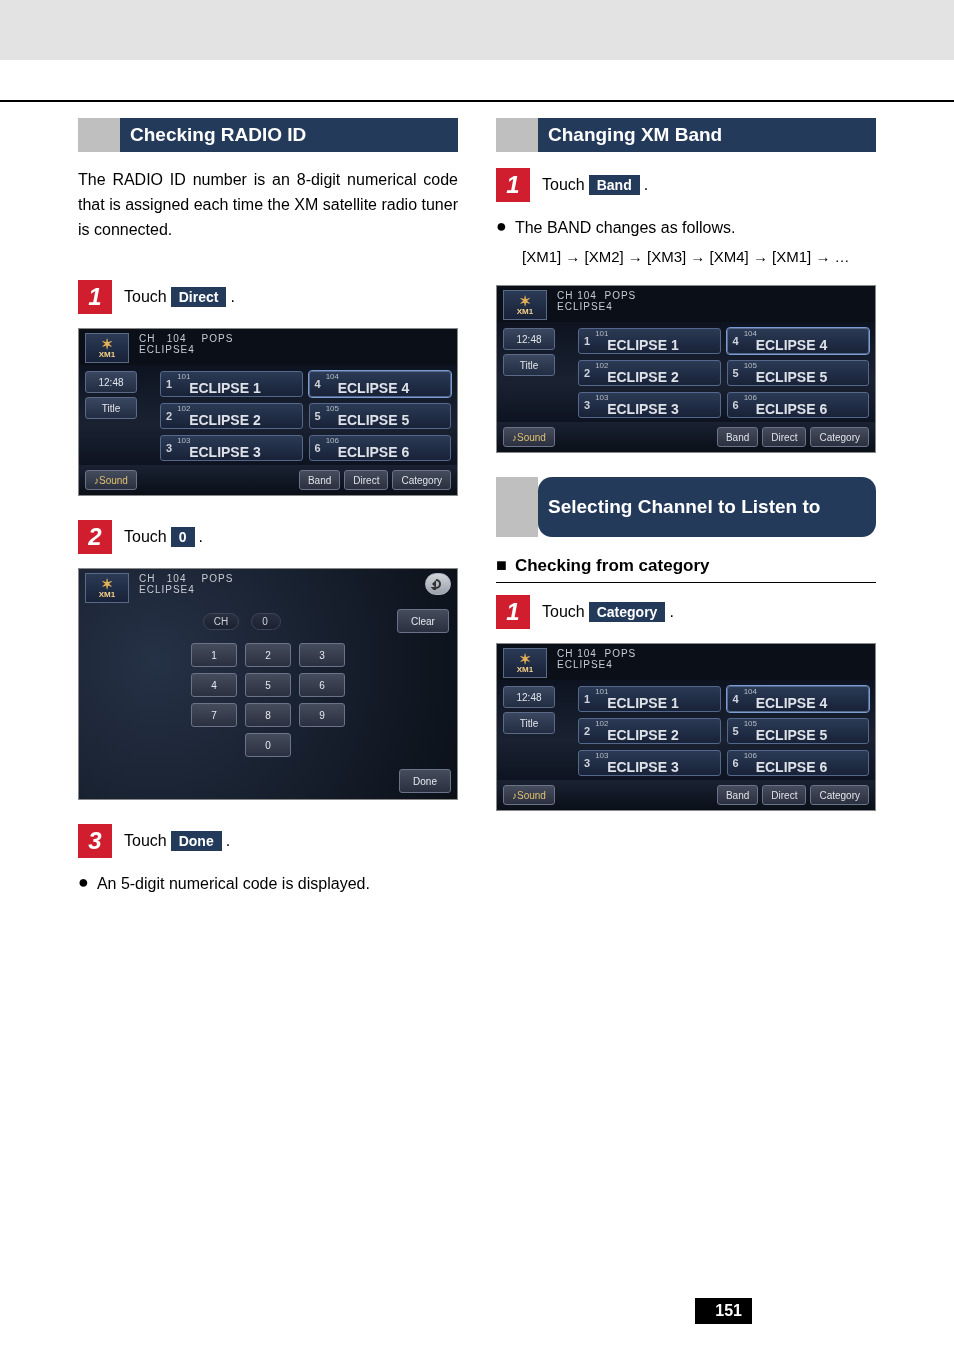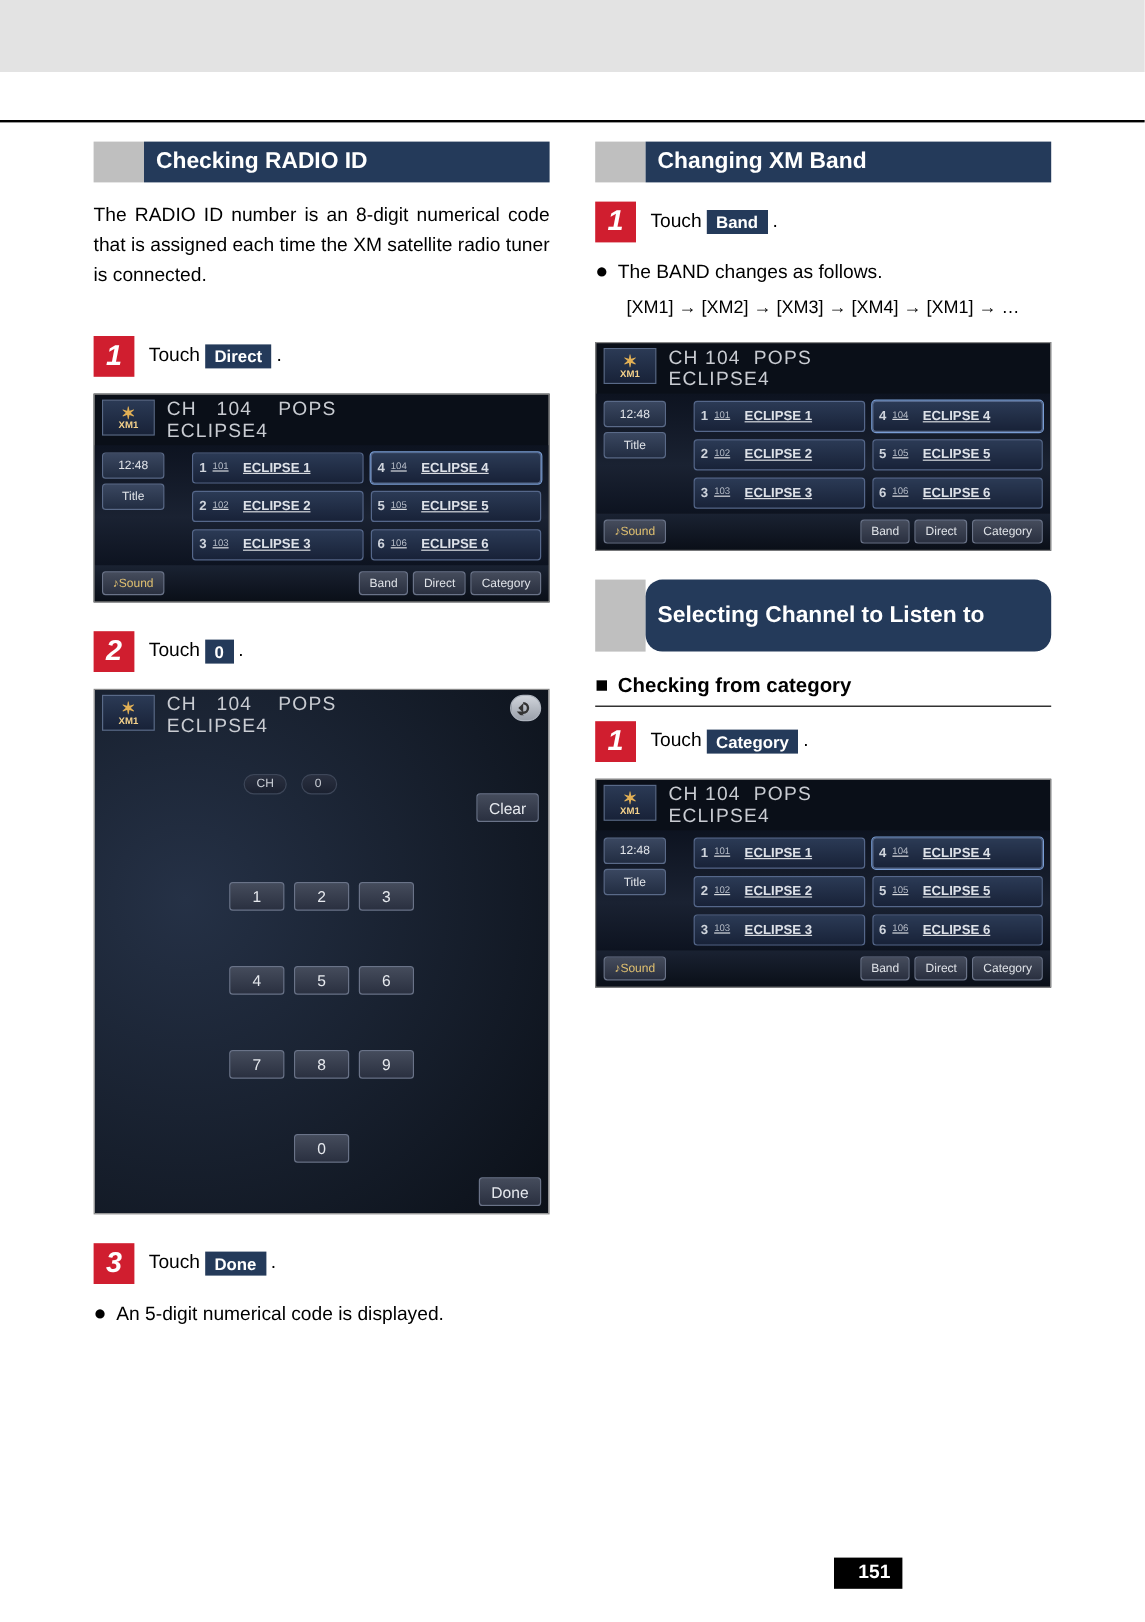--- a/index.html
+++ b/index.html
@@ -25,38 +25,38 @@
   .bullet-body { flex: 1; line-height: 1.45; }
   .flowline { font-size: 15px; margin-left: 26px; margin-bottom: 16px; line-height: 1.6; }
   .subhead { display: flex; align-items: center; gap: 8px; font-size: 17px; font-weight: bold; margin: 18px 0 12px 0; border-bottom: 1.5px solid #000; padding-bottom: 6px; }
   .subhead .sq { font-size: 18px; }
   
   .shot { border: 1px solid #888; width: 100%; margin-bottom: 24px; background: #0a0f18; color: #d6d9de; font-size: 11px; }
   .shot .top { display: flex; align-items: flex-start; padding: 4px 6px 2px 6px; gap: 10px; }
   .xmicon { width: 44px; height: 30px; background: linear-gradient(#2b3a55,#182238); border: 1px solid #596a88; display: flex; flex-direction: column; align-items: center; justify-content: center; font-size: 8px; color: #f5d28b; font-weight: bold; }
   .xmicon .glyph { color: #e2b055; font-size: 14px; line-height: 12px; }
   .chinfo { display:flex; flex-direction:column; justify-content:center; color:#c9ccd2; }
-  .chrow { font-size: 16px; letter-spacing: 1px; }
+  .chrow { font-size: 10px; letter-spacing: 1px; }
   .shot .body { background: linear-gradient(#0d1320,#1a2232 60%,#0d1320); padding: 6px 0 4px 6px; display:flex; gap:23px; }
   .leftcol { width: 52px; display:flex; flex-direction:column; gap:4px; }
   .btn { background: linear-gradient(#3a4760,#222d42); border: 1px solid #5a6a88; border-radius: 3px; height: 22px; display:flex; align-items:center; justify-content:center; font-size:10px; color:#e2e5ea; }
   .presets { flex:1; display:grid; grid-template-columns: 1fr 1fr; gap:6px; padding-right:6px; }
   .preset { background: linear-gradient(#2b3a55,#182238); border:1px solid #55678a; border-radius:3px; height:26px; display:flex; align-items:center; gap:5px; padding:0 5px; }
   .preset.active { outline: 1px solid #799dd4; }
   .pnum { font-size: 11px; color:#cfd4dc; font-weight:bold; }
-  .plabel { display:flex; flex-direction:row; line-height:1;text-decoration:underline; }
+  .plabel { display:flex; flex-direction:column; line-height:1; }
   .plabel .pc { font-size:8px; color:#b6bcc7; }
-  .plabel .pn { font-size:11px; color:#dde1e8; font-weight:bold;padding-left:12px; }
+  .plabel .pn { font-size:14px; color:#dde1e8; font-weight:bold;padding-left:12px; }
   .shot .footer { display:flex; gap:4px; padding:5px 6px; align-items:center; background: linear-gradient(#1a2232,#0a0f18); }
   .fbtn { background: linear-gradient(#454c5c,#2a3040); border:1px solid #6a7388; border-radius:3px; height:20px; padding:0 8px; display:flex; align-items:center; font-size:10px; color:#dfe2e7; }
   .sound { color:#e0c070; }
   
   .kpwrap { padding:6px; }
   .kprow { display:flex; justify-content:center; gap:8px; margin-bottom:6px; }
-  .kbtn { background: linear-gradient(#454c5c,#2a3040); border:1px solid #6a7388; border-radius:3px; width:46px; height:24px; display:flex; align-items:center; justify-content:center; font-size:13px; color:#e6e9ee;margin-top:40px; }
+  .kbtn { background: linear-gradient(#454c5c,#2a3040); border:1px solid #6a7388; border-radius:3px; width:46px; height:24px; display:flex; align-items:center; justify-content:center; font-size:10px; color:#e6e9ee; }
   .kbtn.wide { width:52px; }
   .chdisp { display:flex; justify-content:space-between; align-items:center; padding: 4px 8px; }
   .chlab { background: linear-gradient(#2a3040,#1b2130); border:1px solid #3d4658; border-radius:10px; padding:2px 10px; font-size:10px; color:#cdd1d8; }
   .backicon { width:26px; height:22px; border-radius:12px; background:linear-gradient(#d0d4db,#9aa0aa); display:flex; align-items:center; justify-content:center; border:1px solid #aeb4be; }
   .backicon svg { display:block; }
   .done { position:absolute; right:6px; bottom:6px; }
   .shot.keypad { position:relative; padding-bottom:30px; }
   .kpbg { background: radial-gradient(circle at 20% 40%, #253146, #0b1018); }
   .pagefoot { position:absolute; right:16px; bottom:28px; background:#000; color:#fff; font-size:16px; font-weight:bold; padding:4px 10px 4px 20px; }
 </style>

